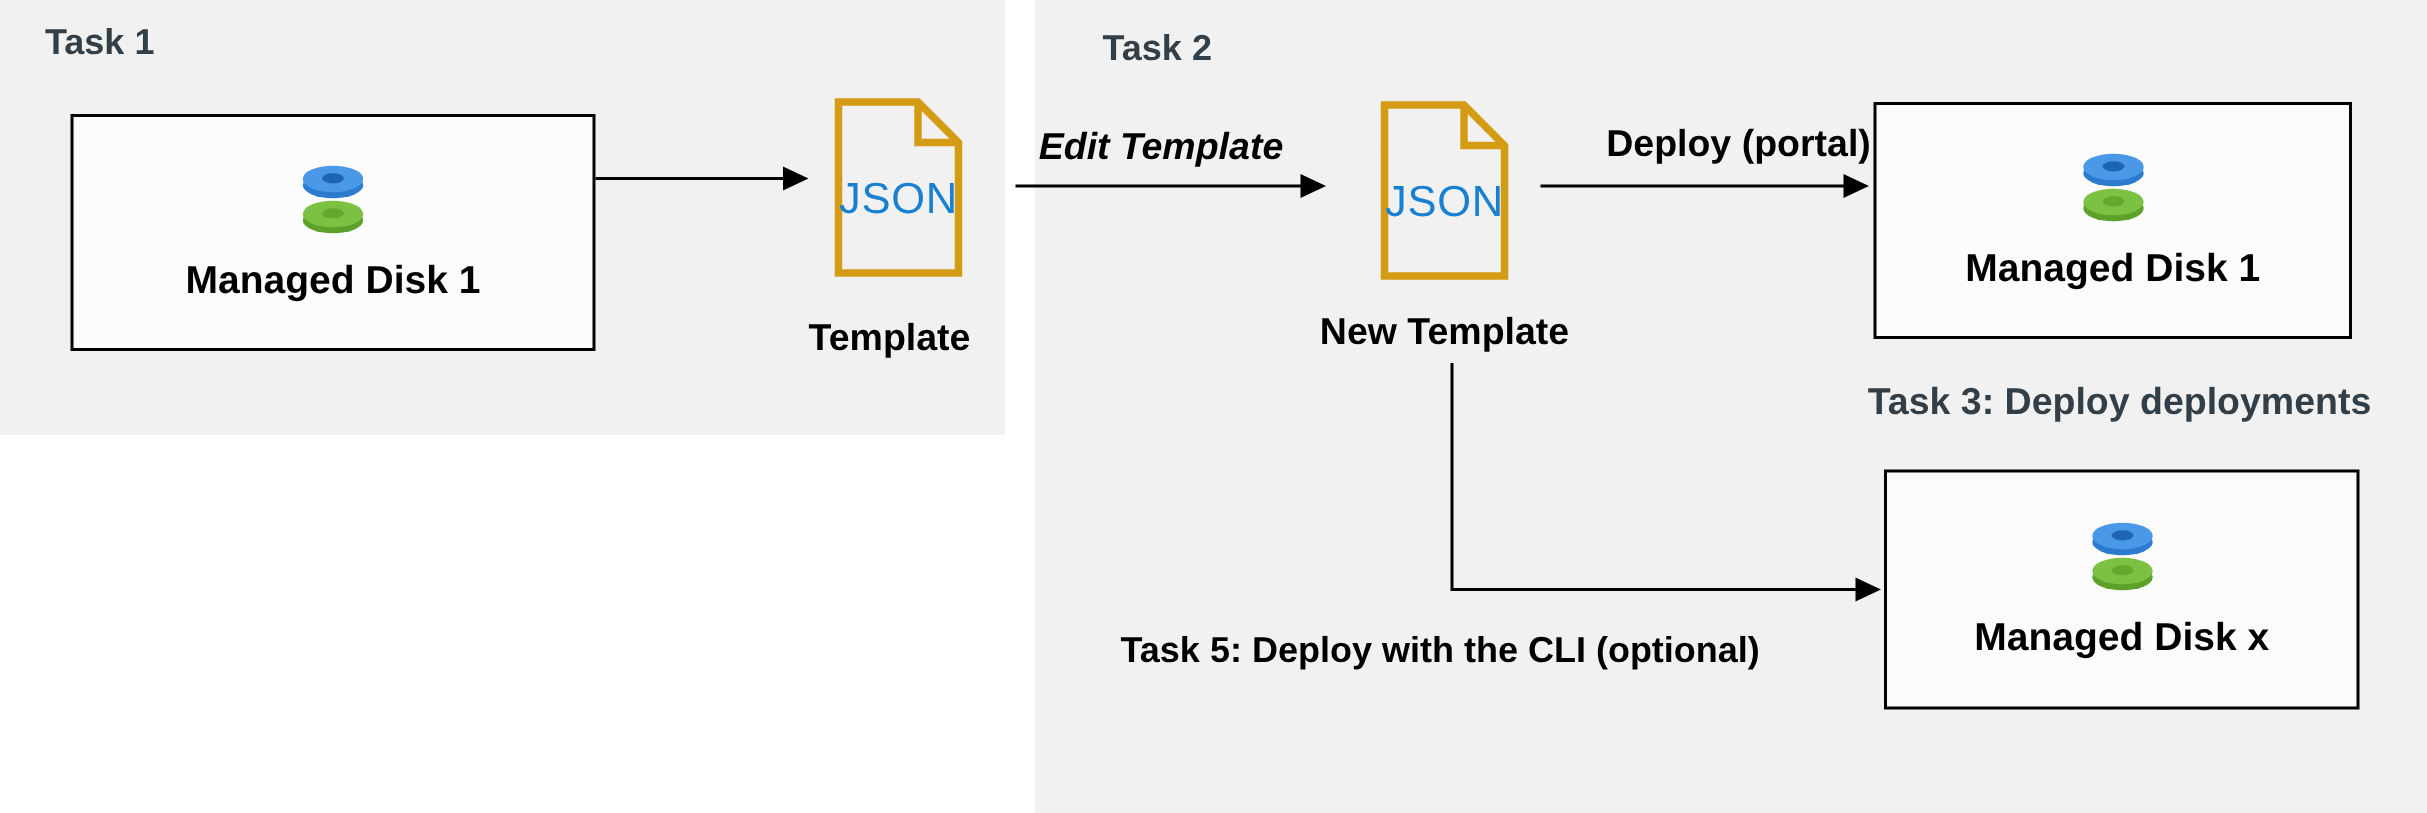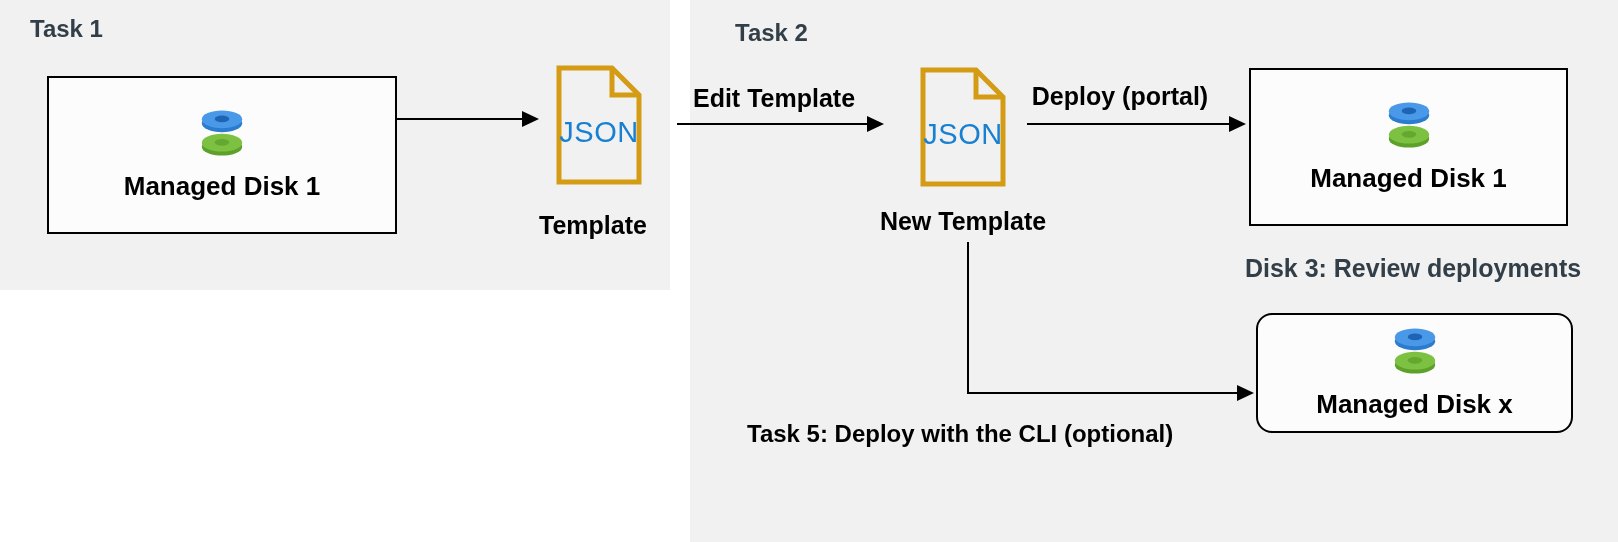--- a/index.html
+++ b/index.html
@@ -141,46 +141,46 @@
     <div class="node-label">Managed Disk 1</div>
   </div>
 
   <svg class="json-doc" style="left:555px; top:64px;" width="88" height="122" viewBox="0 0 88 122">
     <path class="doc-outline" d="M4,4 L57,4 L84,31 L84,118 L4,118 Z"></path>
     <path class="doc-outline" d="M57,4 L57,31 L84,31"></path>
     <text class="doc-text" x="44" y="78" text-anchor="middle">JSON</text>
   </svg>
   <div class="flow-label" style="left:443px; top:211px;">Template</div>
 
-  <div class="flow-label" style="left:624px; top:84px;">Edit Template</div>
+  <div class="flow-label" style="left:624px; top:84px;font-style:italic;">Edit Template</div>
 
   <svg class="json-doc" style="left:919px; top:66px;" width="88" height="122" viewBox="0 0 88 122">
     <path class="doc-outline" d="M4,4 L57,4 L84,31 L84,118 L4,118 Z"></path>
     <path class="doc-outline" d="M57,4 L57,31 L84,31"></path>
     <text class="doc-text" x="44" y="78" text-anchor="middle">JSON</text>
   </svg>
   <div class="flow-label" style="left:813px; top:207px;">New Template</div>
 
-  <div class="flow-label" style="left:970px; top:82px;">Deploy (portal)</div>
+  <div class="flow-label" style="left:1009px; top:82px;">Deploy (portal)</div>
 
   <div class="node-box" style="left:1249px; top:68px; width:319px; height:158px;">
     <svg class="disk-icon" viewBox="0 0 64 62">
       <ellipse cx="32" cy="19" rx="25" ry="11" style="fill:var(--disk-blue-side,#2b7cce)"></ellipse>
       <ellipse cx="32" cy="14" rx="25" ry="11" style="fill:var(--disk-blue-top,#4a98e8)"></ellipse>
       <ellipse cx="32" cy="13.5" rx="9" ry="4.2" style="fill:var(--disk-blue-hole,#1d64b5)"></ellipse>
       <ellipse cx="32" cy="48" rx="25" ry="11" style="fill:var(--disk-green-side,#5da02a)"></ellipse>
       <ellipse cx="32" cy="43" rx="25" ry="11" style="fill:var(--disk-green-top,#7cc142)"></ellipse>
       <ellipse cx="32" cy="42.5" rx="9" ry="4.2" style="fill:var(--disk-green-hole,#64a82f)"></ellipse>
     </svg>
     <div class="node-label">Managed Disk 1</div>
   </div>
 
-  <div class="centered-title" style="left:1213px; top:254px;">Disk 3: Review deployments</div>
+  <div class="centered-title" style="left:1213px; top:254px;">Task 3: Deploy deployments</div>
 
-  <div class="node-box" style="left:1256px; top:313px; width:317px; height:120px;border-radius:16px;">
+  <div class="node-box" style="left:1256px; top:313px; width:317px; height:160px;">
     <svg class="disk-icon" viewBox="0 0 64 62">
       <ellipse cx="32" cy="19" rx="25" ry="11" style="fill:var(--disk-blue-side,#2b7cce)"></ellipse>
       <ellipse cx="32" cy="14" rx="25" ry="11" style="fill:var(--disk-blue-top,#4a98e8)"></ellipse>
       <ellipse cx="32" cy="13.5" rx="9" ry="4.2" style="fill:var(--disk-blue-hole,#1d64b5)"></ellipse>
       <ellipse cx="32" cy="48" rx="25" ry="11" style="fill:var(--disk-green-side,#5da02a)"></ellipse>
       <ellipse cx="32" cy="43" rx="25" ry="11" style="fill:var(--disk-green-top,#7cc142)"></ellipse>
       <ellipse cx="32" cy="42.5" rx="9" ry="4.2" style="fill:var(--disk-green-hole,#64a82f)"></ellipse>
     </svg>
     <div class="node-label">Managed Disk x</div>
   </div>

